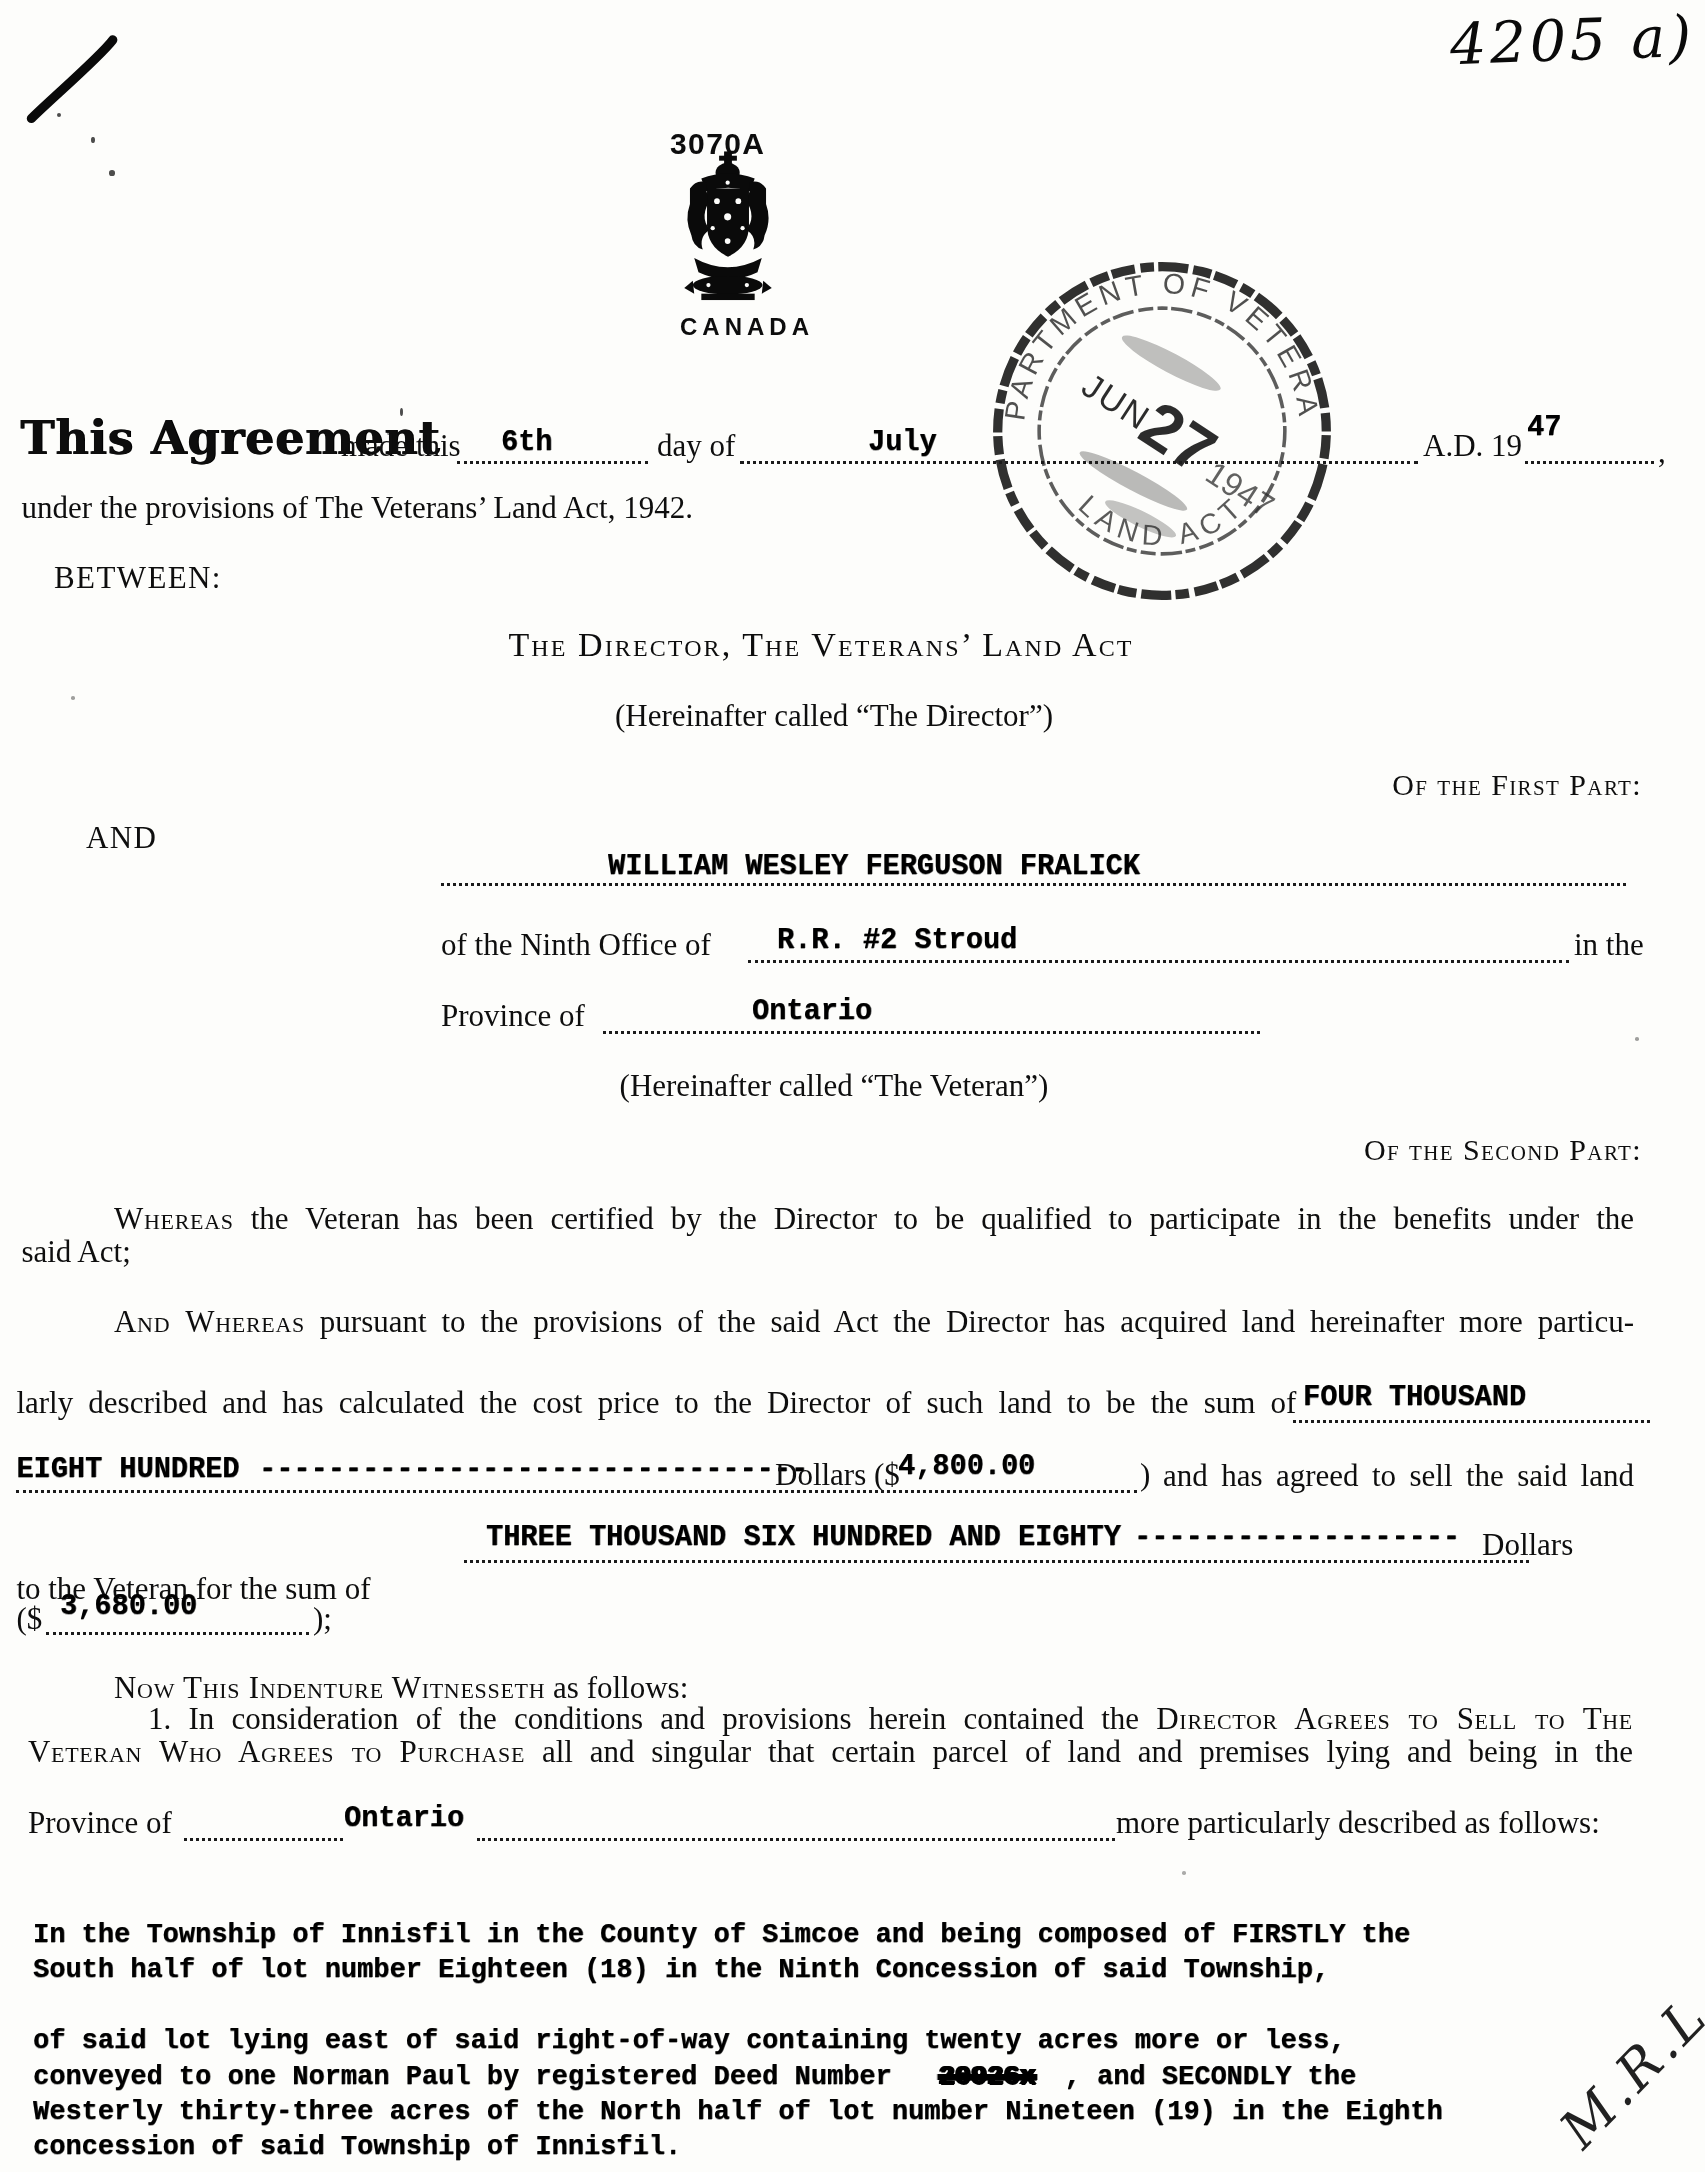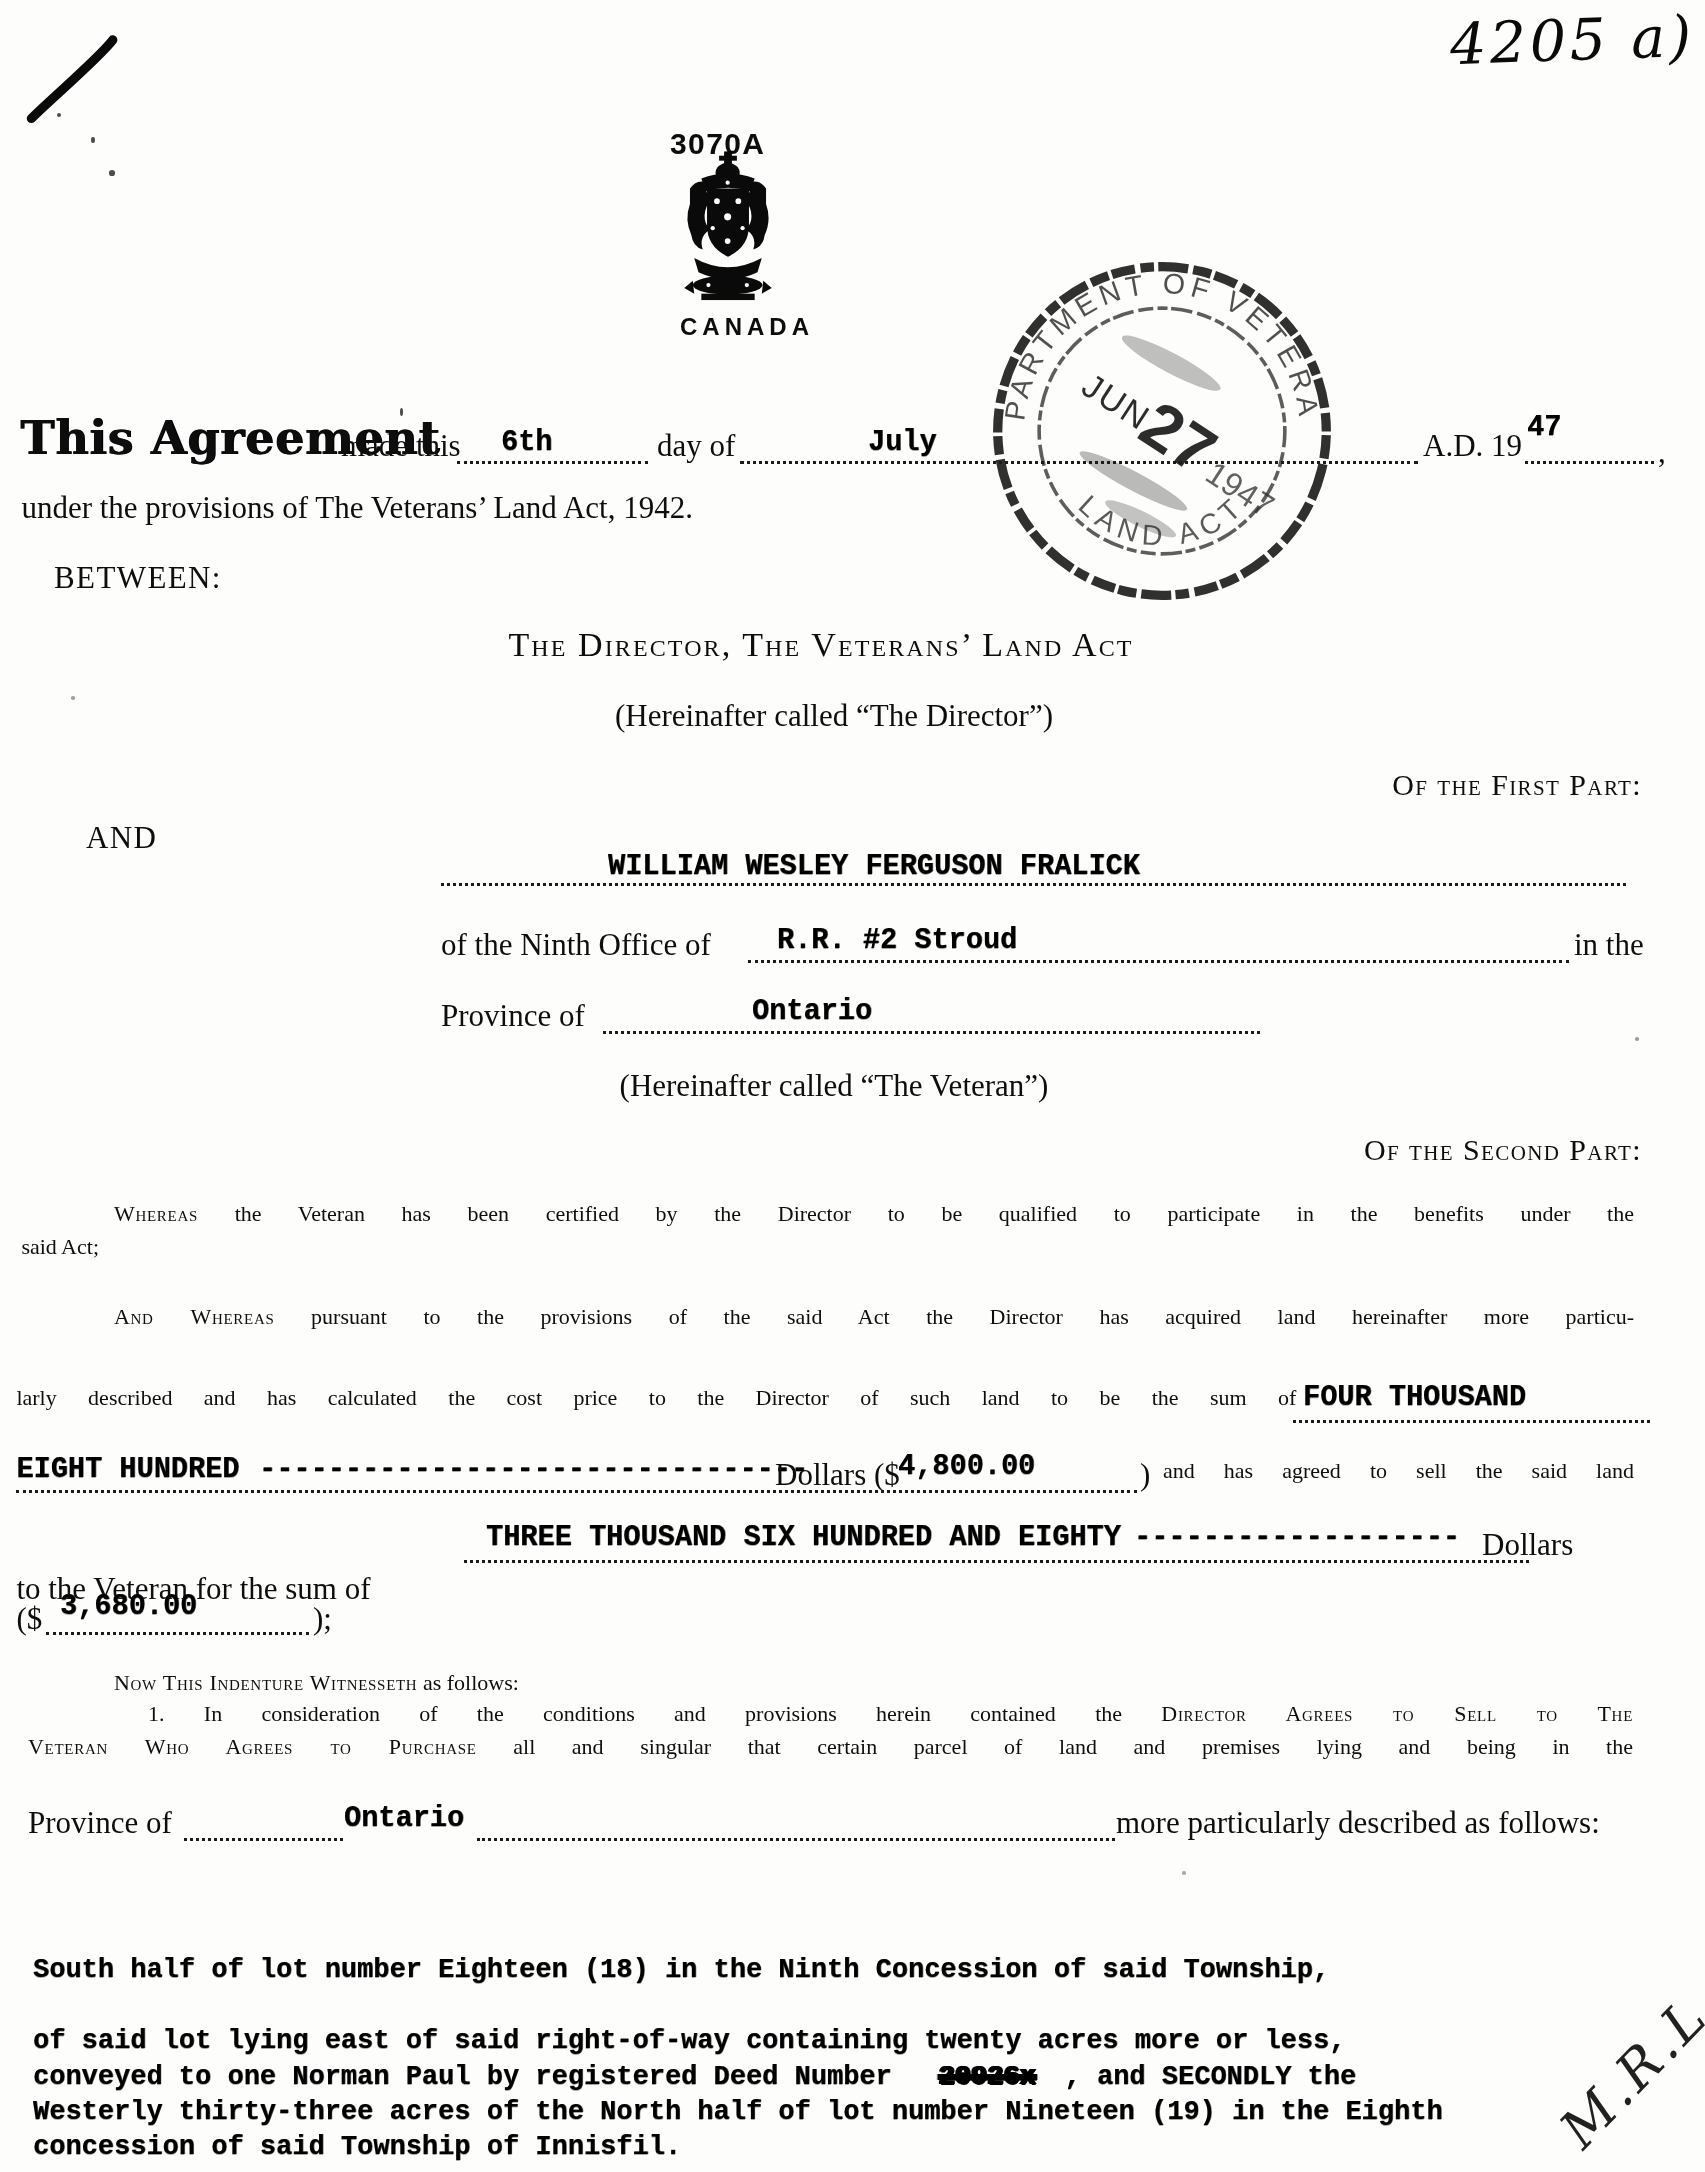--- a/index.html
+++ b/index.html
@@ -1,21 +1,21 @@
 <!DOCTYPE html>
 <html style="font-size:11.4px"><head>
 <meta charset="utf-8">
 <style>
   html,body{margin:0;padding:0;background:#e8e8e4;}
   .page{
     position:relative;width:1705px;height:2172px;background:#fdfdfb;
     font-family:"Liberation Serif",serif;color:#0d0d0d;overflow:hidden;
   }
   .line{position:absolute;white-space:nowrap;}
-  .serif{font-family:"Liberation Serif",serif;font-size:22px;color:#0e0e0e;}
+  .serif{font-family:"Liberation Serif",serif;font-size:31px;color:#0e0e0e;}
   .big{font-size:31px;}
   .sc{font-variant:small-caps;letter-spacing:0.7px;}
   .typed{font-family:"Liberation Mono","DejaVu Sans Mono",monospace;font-weight:700;font-size:28.6px;color:#000;
          text-shadow:0.7px 0 rgba(0,0,0,.55), 0 0.7px rgba(0,0,0,.35);}
   .typed.small{font-size:27px;}
   .gothic{font-family:"DejaVu Serif",serif;font-weight:700;font-size:46px;letter-spacing:0.7px;
           text-shadow:1.1px 0 #000;}
   .dots{position:absolute;height:0;border-bottom:3.6px dotted #1b1b1b;}
   .just{white-space:normal;text-align:justify;text-align-last:justify;}
   .center{text-align:center;}
@@ -178,20 +178,21 @@
   <div class="line just serif" style="left:28px;top:1734px;width:1605px;">
     <span class="sc">Veteran Who Agrees to Purchase</span><span> all and singular that certain parcel of land and premises lying and being in the</span>
   </div>
 
   <div class="line serif big" style="left:28px;top:1805px;">Province of</div>
   <div class="dots" style="left:184px;top:1838px;width:159px;"></div>
   <div class="line typed" style="left:344px;top:1802px;">Ontario</div>
   <div class="dots" style="left:477px;top:1838px;width:638px;"></div>
   <div class="line serif big" style="left:1116px;top:1805px;">more particularly described as follows:</div>
 
+  <div class="line typed small" style="left:33px;top:1920px;">In the Township of Innisfil in the County of Simcoe and being composed of FIRSTLY the</div>
   <div class="line typed small" style="left:33px;top:1955px;">South half of lot number Eighteen (18) in the Ninth Concession of said Township,</div>
   <div class="line typed small" style="left:33px;top:2026px;">of said lot lying east of said right-of-way containing twenty acres more or less,</div>
   <div class="line typed small" style="left:33px;top:2062px;">
     <span>conveyed to one Norman Paul by registered Deed Number</span><span class="struck">20926x</span><span>, and SECONDLY the</span>
   </div>
   <div class="line typed small" style="left:33px;top:2097px;">Westerly thirty-three acres of the North half of lot number Nineteen (19) in the Eighth</div>
   <div class="line typed small" style="left:33px;top:2132px;">concession of said Township of Innisfil.</div>
 
   <div class="line handwrite" style="left:1570px;top:2108px;font-size:53px;transform:rotate(-46deg);transform-origin:left center;letter-spacing:4.3px;opacity:.9;">M.R.L.</div>
 

